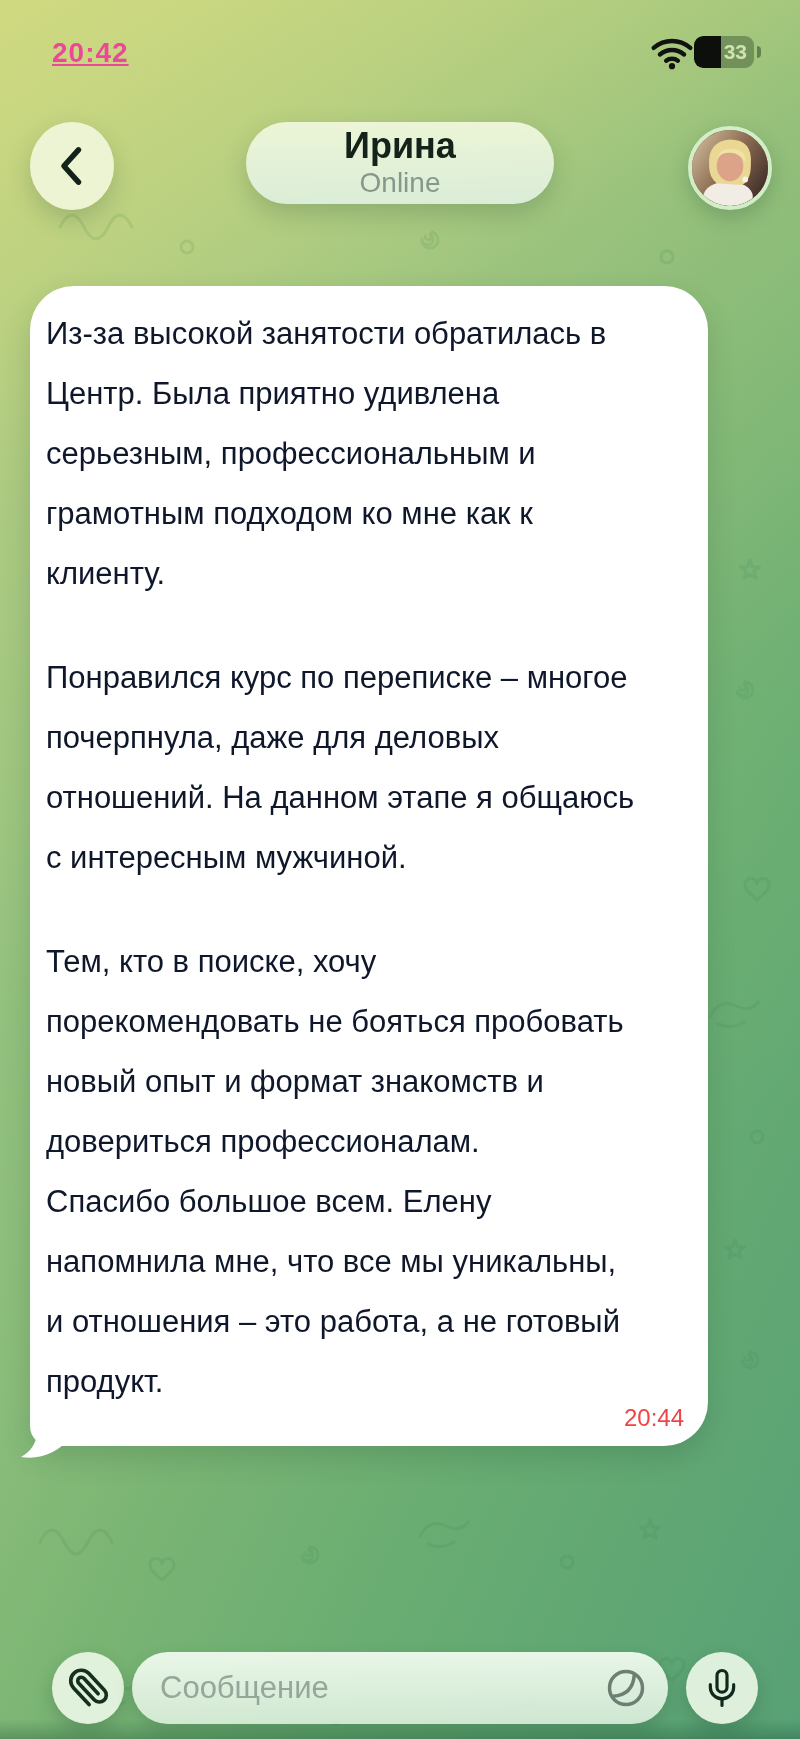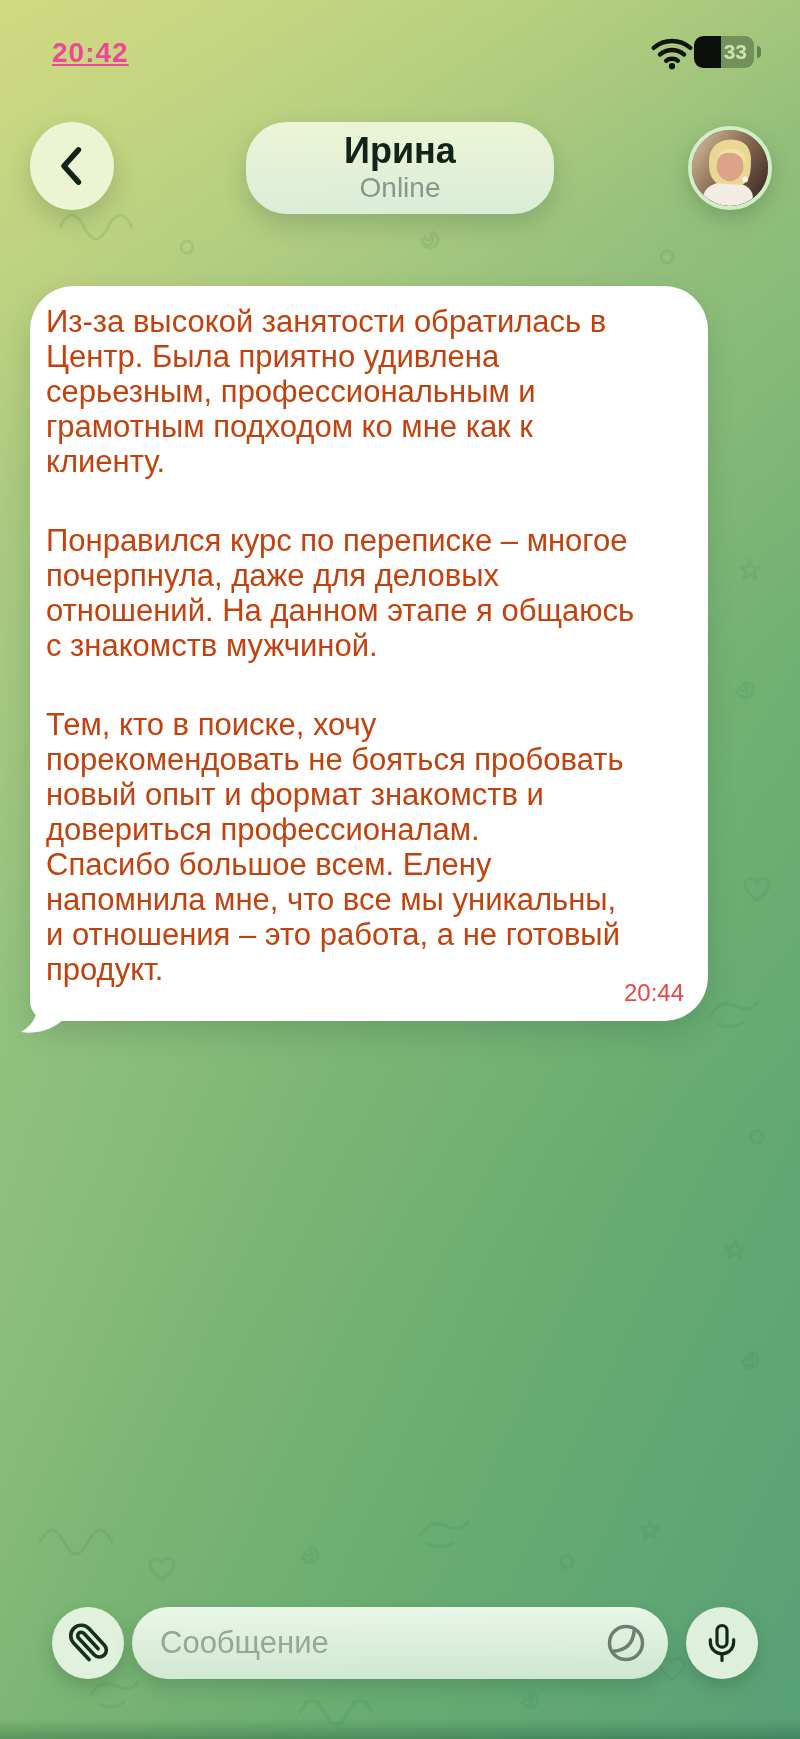--- a/index.html
+++ b/index.html
@@ -34,21 +34,21 @@
 
   
   .header{ position:absolute; top:0; left:0; right:0; z-index:5; }
   .back-btn{
     position:absolute; left:30px; top:122px; width:84px; height:88px; border:none;
     border-radius:50%; background:rgba(238,245,216,0.95); cursor:pointer;
     display:flex; align-items:center; justify-content:center;
     box-shadow:0 10px 24px rgba(35,75,50,0.22);
   }
   .title-pill{
-    position:absolute; left:246px; top:122px; width:308px; height:92px;
+    position:absolute; left:246px; top:122px; width:308px; height:82px;
     border-radius:41px;
     background:linear-gradient(180deg, rgba(238,246,218,0.96), rgba(223,240,223,0.92));
     box-shadow:0 10px 24px rgba(35,75,50,0.22);
     display:flex; flex-direction:column; align-items:center; justify-content:center;
     cursor:pointer;
   }
   .chat-title{ font-size:36px; font-weight:bold; color:#13231a; line-height:1.1; }
   .chat-status{ font-size:28px; color:#86978b; line-height:1.2;text-align:right; }
   .avatar{
     position:absolute; left:688px; top:126px; width:84px; height:84px;
@@ -58,32 +58,32 @@
   .avatar svg{ display:block; width:100%; height:100%; }
 
   
   .bubble{
     position:absolute; left:30px; top:286px; width:678px; z-index:3;
     background:#ffffff; border-radius:44px; border-bottom-left-radius:20px;
     padding:18px 14px 34px 16px;
     box-shadow:0 12px 28px rgba(30,65,45,0.18);
   }
   .bubble p{
-    font-size:31px; line-height:35px; color:#c2410c;
+    font-size:31px; line-height:60px; color:#0f172a;
     white-space:pre-line;
   }
   .bubble p + p{ margin-top:44px; }
   .msg-time{
     position:absolute; right:24px; bottom:14px;
     font-size:24px; color:#ef4444;
   }
   .bubble-tail{ position:absolute; left:-9px; bottom:-14px; }
 
   
-  .composer{ position:absolute; left:0; right:0; top:1607px; height:74px; z-index:5; }
+  .composer{ position:absolute; left:0; right:0; top:1652px; height:74px; z-index:5; }
   .round-btn{
     position:absolute; top:0; width:72px; height:72px; border:none; border-radius:50%;
     background:rgba(233,246,229,0.92); cursor:pointer;
     display:flex; align-items:center; justify-content:center;
     box-shadow:0 8px 18px rgba(30,65,45,0.24);
   }
   .attach-btn{ left:52px; }
   .voice-btn{ left:686px; }
   .input-pill{
     position:absolute; left:132px; top:0; width:536px; height:72px; border-radius:36px;
@@ -203,21 +203,21 @@
     <path d="M16 0 C15 10 9 18 0 23 C20 26 38 18 48 4 L50 0 Z" fill="#ffffff"></path>
   </svg>
   <p>Из-за высокой занятости обратилась в
 Центр. Была приятно удивлена
 серьезным, профессиональным и
 грамотным подходом ко мне как к
 клиенту.</p>
   <p>Понравился курс по переписке – многое
 почерпнула, даже для деловых
 отношений. На данном этапе я общаюсь
-с знакомств мужчиной.</p>
+с интересным мужчиной.</p>
   <p>Тем, кто в поиске, хочу
 порекомендовать не бояться пробовать
 новый опыт и формат знакомств и
 довериться профессионалам.
 Спасибо большое всем. Елену
 напомнила мне, что все мы уникальны,
 и отношения – это работа, а не готовый
 продукт.</p>
   <span class="msg-time">20:44</span>
 </div>

